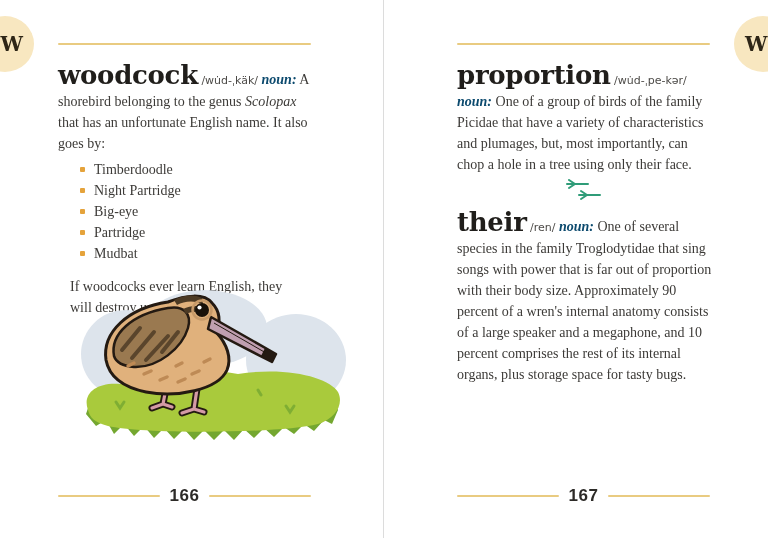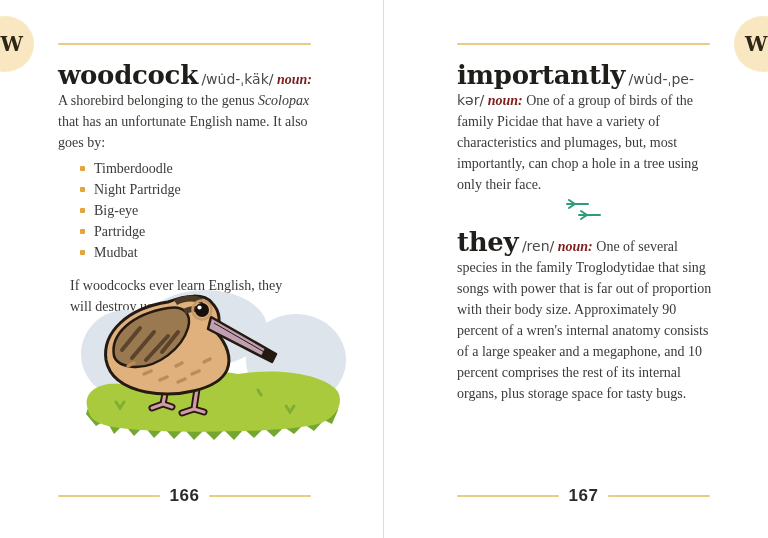--- a/index.html
+++ b/index.html
@@ -20,22 +20,22 @@
   .page.left .rule-top{left:58px;width:253px;}
   .page.right .rule-top{left:73px;width:253px;}
 
   .content{position:absolute;top:62px;font-size:14px;line-height:21px;color:#3c3a37;}
   .page.left .content{left:58px;width:256px;}
   .page.right .content{left:73px;width:256px;}
 
   p.entry{margin:0;}
   .headword{font-family:"DejaVu Serif",serif;font-weight:700;font-size:26px;
             line-height:1;color:#201e1b;letter-spacing:-0.3px;}
-  .pron{font-family:"DejaVu Sans",sans-serif;font-size:14px;color:#4c4a47;}
-  .pos{font-style:italic;font-weight:700;color:#7f1d1d;}
+  .pron{font-family:"DejaVu Sans",sans-serif;font-size:11px;color:#4c4a47;}
+  .pos{font-style:italic;font-weight:700;color:#0c4a6e;}
   i.genus{font-style:italic;}
 
   ul.aliases{list-style:none;margin:5px 0 0 0;padding:0 0 0 22px;}
   ul.aliases li{position:relative;padding-left:14px;line-height:21px;}
   .bullet{position:absolute;left:0;top:8px;width:5px;height:5px;background:#e5a33b;border-radius:1px;display:block;}
 
   .closing{margin:12px;}
 
   .illustration{position:absolute;left:80px;top:282px;width:270px;height:170px;}
 
@@ -152,37 +152,37 @@
   <div class="gutter"></div>
 
   <div class="page right">
     <div class="tab">
       <span>W</span>
     </div>
     <div class="rule-top"></div>
 
     <div class="content">
       <p class="entry">
-        <span class="headword">importantly</span>
+        <span class="headword">proportion</span>
         <span class="pron">/wu̇d-ˌpe-kər/</span>
         <span class="pos">noun:</span>
         <span>One of a group of birds of the family Picidae that have a variety of characteristics and plumages, but, most importantly, can chop a hole in a tree using only their face.</span>
       </p>
 
       <div class="divider">
         <svg width="38" height="24" viewBox="0 0 38 24" xmlns="http://www.w3.org/2000/svg">
           <g stroke="#2f9c78" stroke-width="2" stroke-linecap="round" fill="none">
             <path d="M22,5 L9,5 M9,5 L3,1 M9,5 L1,5 M9,5 L3,9"></path>
             <path d="M34,16 L21,16 M21,16 L15,12 M21,16 L13,16 M21,16 L15,20"></path>
           </g>
         </svg>
       </div>
 
       <p class="entry">
-        <span class="headword">they</span>
+        <span class="headword">their</span>
         <span class="pron">/ren/</span>
         <span class="pos">noun:</span>
         <span>One of several species in the family Troglodytidae that sing songs with power that is far out of proportion with their body size. Approximately 90 percent of a wren's internal anatomy consists of a large speaker and a megaphone, and 10 percent comprises the rest of its internal organs, plus storage space for tasty bugs.</span>
       </p>
     </div>
 
     <div class="footer">
       <span class="fline"></span>
       <span class="page-num">167</span>
       <span class="fline"></span>

